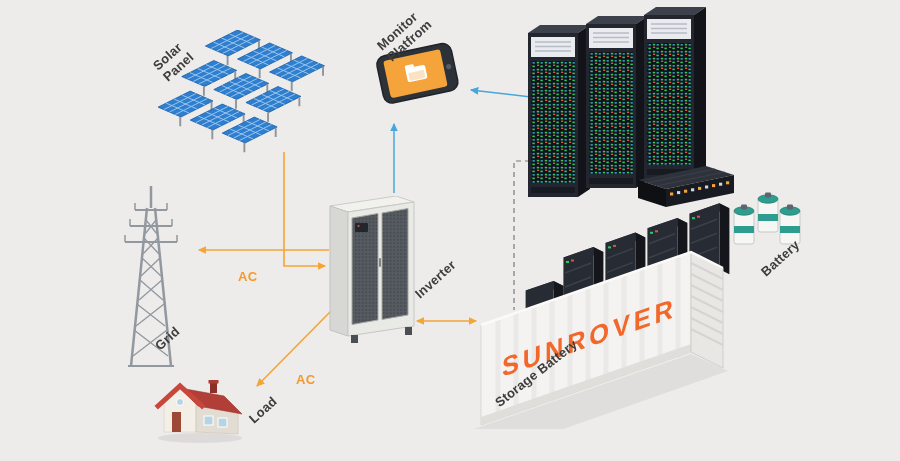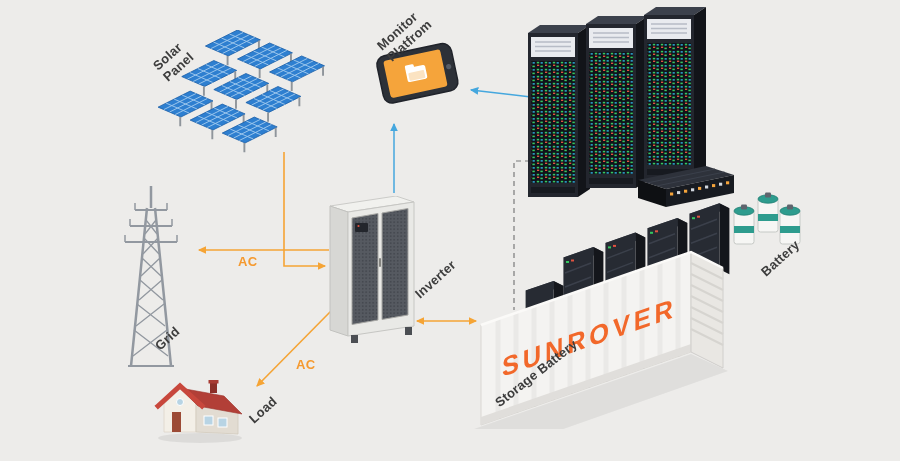--- a/index.html
+++ b/index.html
@@ -4,21 +4,21 @@
 <style>
   * { margin:0; padding:0; box-sizing:border-box; }
   body { font-family:"Liberation Sans", sans-serif; background:#fff; }
   .canvas { position:relative; width:900px; height:461px; background:#edecea; overflow:hidden; }
   .comp { position:absolute; }
   .wires { position:absolute; left:0; top:0; width:900px; height:461px; }
   .lbl { position:absolute; font-size:13px; font-weight:700; color:#3d3d3d;
          letter-spacing:.2px; line-height:1.18; white-space:pre-line;
          transform-origin:0 0; transform:rotate(-42deg); }
   .lbl-storage { transform:rotate(-38deg); }
-  .ac { position:absolute; font-size:13px; font-weight:700; color:#f5992e; letter-spacing:.3px; }
+  .ac { position:absolute; font-size:13px; font-weight:700; color:#f5992e; letter-spacing:.3px;margin-top:15px; }
   .brand { font-family:"Liberation Sans", sans-serif; font-weight:700; font-size:27px;
            letter-spacing:4px; fill:#f2682a; }
 </style>
 </head>
 <body>
 
 <div class="canvas">
 
   <svg class="wires">
     <defs>

